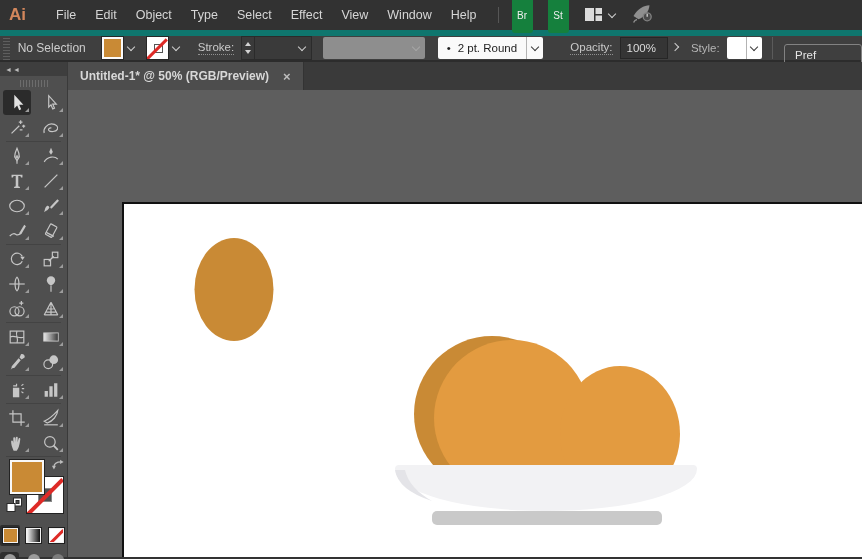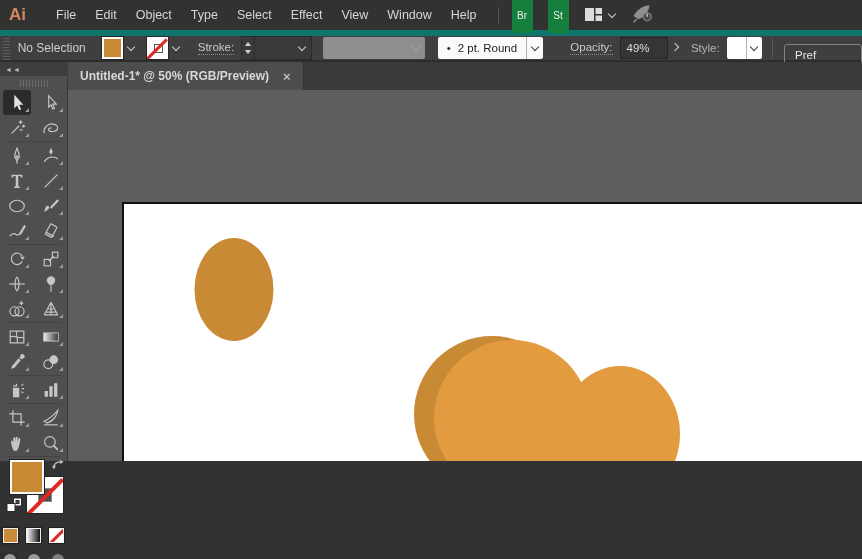--- a/index.html
+++ b/index.html
@@ -39,21 +39,21 @@
   .brush-chev{width:18px;height:22px;background:#FAFAFA;border-left:1px solid #B3B3B3;border-radius:0 2px 2px 0;display:flex;align-items:center;justify-content:center;}
   .opfield{width:50px;height:22px;background:#353535;border:1px solid #262626;color:#DCDCDC;font-size:11.5px;display:flex;align-items:center;padding-left:6px;margin-left:7px;}
   .nextbtn{width:15px;height:22px;display:flex;align-items:center;justify-content:center;}
   .style-sw{width:20px;height:22px;background:#FFF;border-radius:2px 0 0 2px;margin-left:7px;}
   .style-chev{width:17px;height:22px;background:#FFF;border-left:1px solid #B3B3B3;border-radius:0 2px 2px 0;display:flex;align-items:center;justify-content:center;}
   .cb-sep{width:1px;height:22px;background:#5B5B5B;margin:0 11px 0 10px;}
   .btn{height:22px;border:1px solid #828282;border-radius:3px;color:#E4E4E4;font-size:11.5px;display:flex;align-items:center;padding:0 10px;white-space:nowrap;flex:none;}
   .btn + .btn{margin-left:8px;}
 
   
-  .workspace{display:flex;height:399px;}
+  .workspace{display:flex;height:495px;}
   .toolbar{width:68px;background:#4F4F4F;border-right:1px solid #3A3A3A;flex:none;}
   .tb-header{height:14px;background:#3E3E3E;color:#BCBCBC;font-size:7px;display:flex;align-items:center;padding-left:5px;letter-spacing:1px;}
   .tb-grip{height:14px;display:flex;align-items:center;justify-content:center;}
   .tb-grip i{display:block;width:28px;height:7px;background:repeating-linear-gradient(90deg,#6C6C6C 0 1px,transparent 1px 3px);}
   .tb-row{display:flex;justify-content:center;gap:6px;}
   .tool{width:28px;height:25px;display:flex;align-items:center;justify-content:center;position:relative;color:#C6C6C6;}
   .tool.active{background:#2B2B2B;border-radius:3px;color:#E2E2E2;}
   .tool::after{content:"";position:absolute;right:2px;bottom:3px;width:0;height:0;border-left:4px solid transparent;border-bottom:4px solid #9C9C9C;}
   .tb-div{height:1px;background:#434343;margin:1px 6px;}
   .ticon{display:flex;}
@@ -154,21 +154,21 @@
         <span class="chev"></span>
       </span>
     <span class="brush">
         <span>•</span>
         <span>2 pt. Round</span>
       </span>
     <span class="brush-chev">
         <span class="chev dark"></span>
       </span>
     <span class="label link" style="margin-left:27px;">Opacity:</span>
-    <span class="opfield">49%</span>
+    <span class="opfield">100%</span>
     <span class="nextbtn">
         <span class="chev right"></span>
       </span>
     <span class="label" style="margin-left:9px;color:#B5B5B5;">Style:</span>
     <span class="style-sw"></span>
     <span class="style-chev">
         <span class="chev dark"></span>
       </span>
     <span class="cb-sep"></span>
     <span class="btn" style="min-width:78px;margin-top:14px;">Pref</span>

